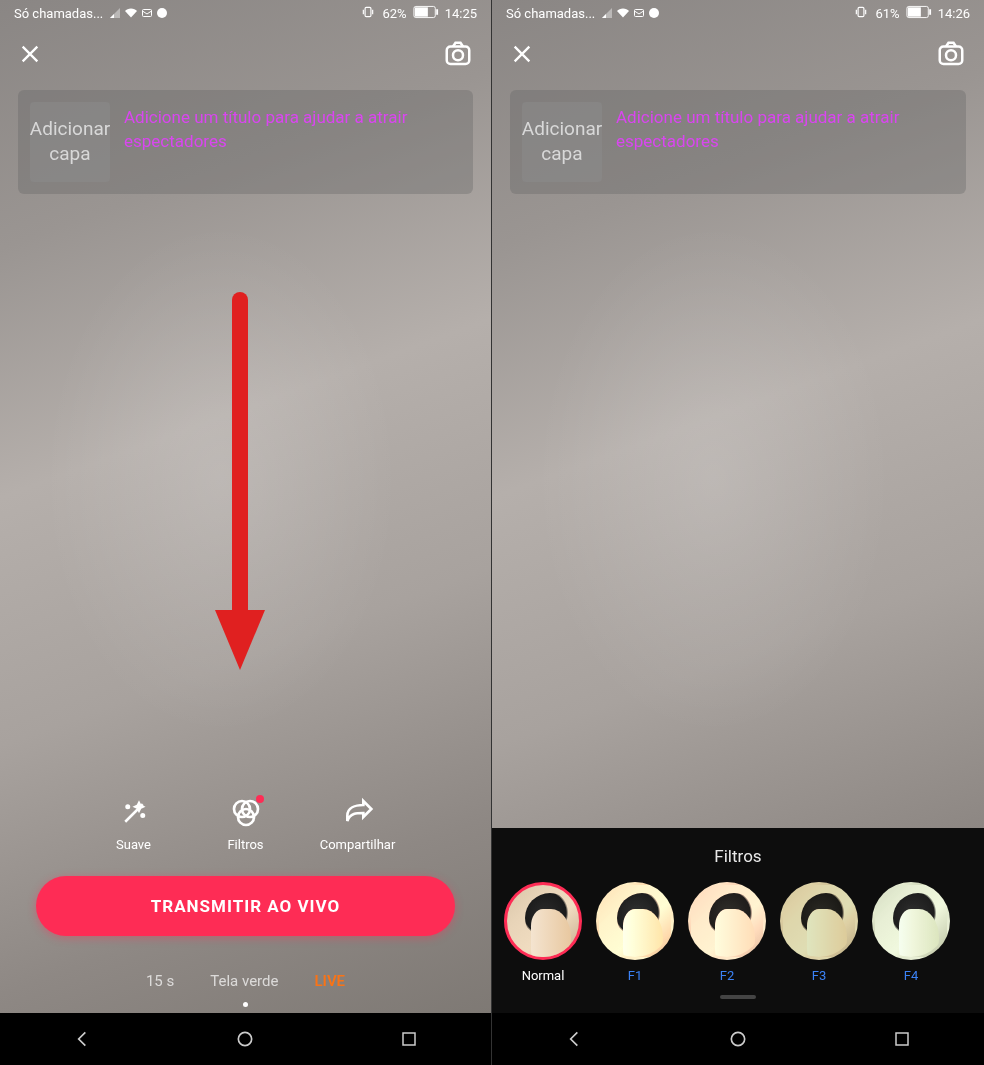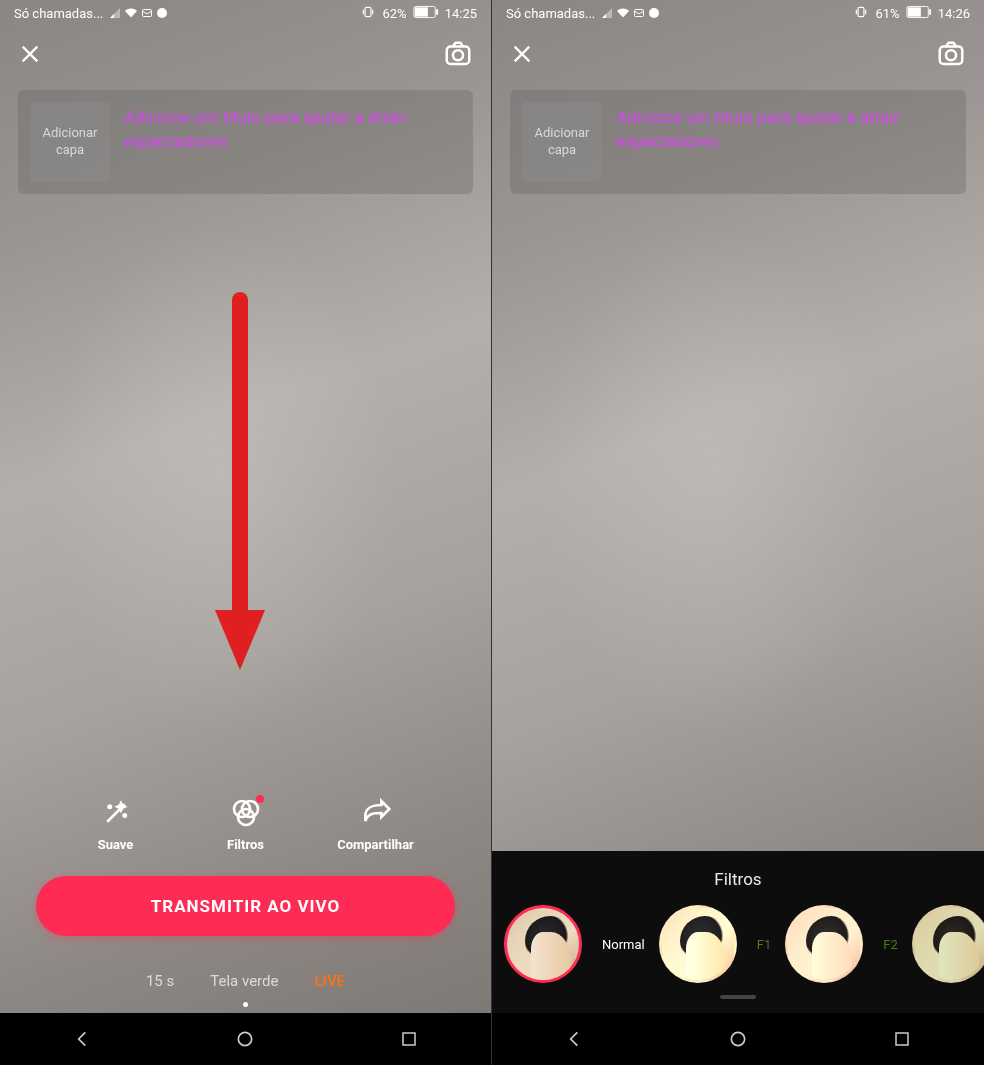--- a/index.html
+++ b/index.html
@@ -75,21 +75,21 @@
       gap: 14px;
       z-index: 10;
     }
     .cover-thumb {
       width: 80px; height: 80px;
       background: rgba(140,140,140,0.5);
       border-radius: 4px;
       display: flex; align-items: center; justify-content: center;
       text-align: center;
       color: #d8d8d8;
-      font-size: 13px;
+      font-size: 19px;
       line-height: 1.3;
       cursor: pointer;
     }
     .title-input {
       flex: 1;
       color: #d946ef;
       font-size: 17px;
       line-height: 1.4;
       padding-top: 4px;
     }
@@ -99,25 +99,24 @@
       top: 290px;
       width: 80px;
       height: 400px;
       z-index: 11;
       pointer-events: none;
     }
     .toolbar {
       position: relative;
       display: flex;
       justify-content: center;
-      gap: 30px;
+      gap: 12px;
       margin-top: auto;
       padding: 0 30px 16px;
       z-index: 10;
-      font-weight: bold;
     }
     .tool-item {
       display: flex;
       flex-direction: column;
       align-items: center;
       gap: 8px;
       color: #fff;
       font-size: 13px;
       cursor: pointer;
       position: relative;
@@ -199,22 +198,23 @@
       margin-bottom: 16px;
     }
     .filter-row {
       display: flex;
       gap: 14px;
       padding: 0 12px;
       overflow: hidden;
     }
     .filter-item {
       display: flex;
+      flex-direction: column;
       align-items: center;
-      gap: 20px;
+      gap: 8px;
       cursor: pointer;
       flex-shrink: 0;
     }
     .filter-circle {
       width: 78px; height: 78px;
       border-radius: 50%;
       background: linear-gradient(135deg, #d8c4a8 0%, #e8d4b8 30%, #f0dcc0 60%, #c4a888 100%);
       overflow: hidden;
       position: relative;
       border: 3px solid transparent;
@@ -232,21 +232,21 @@
     }
     .filter-circle::after {
       content: '';
       position: absolute;
       top: 24px; right: 8px;
       width: 40px; height: 58px;
       background: linear-gradient(90deg, #f4e4d0 0%, #e8c8a0 100%);
       border-radius: 30% 50% 50% 30%;
     }
     .filter-label {
-      color: #4d7c0f;
+      color: #3b82f6;
       font-size: 13px;
     }
     .filter-item.selected .filter-label { color: #fff; }
     .filter-panel-dot {
       width: 36px; height: 4px;
       background: #444;
       border-radius: 2px;
       margin: 12px auto 0;
     }
     .spacer-right { flex: 1; }

